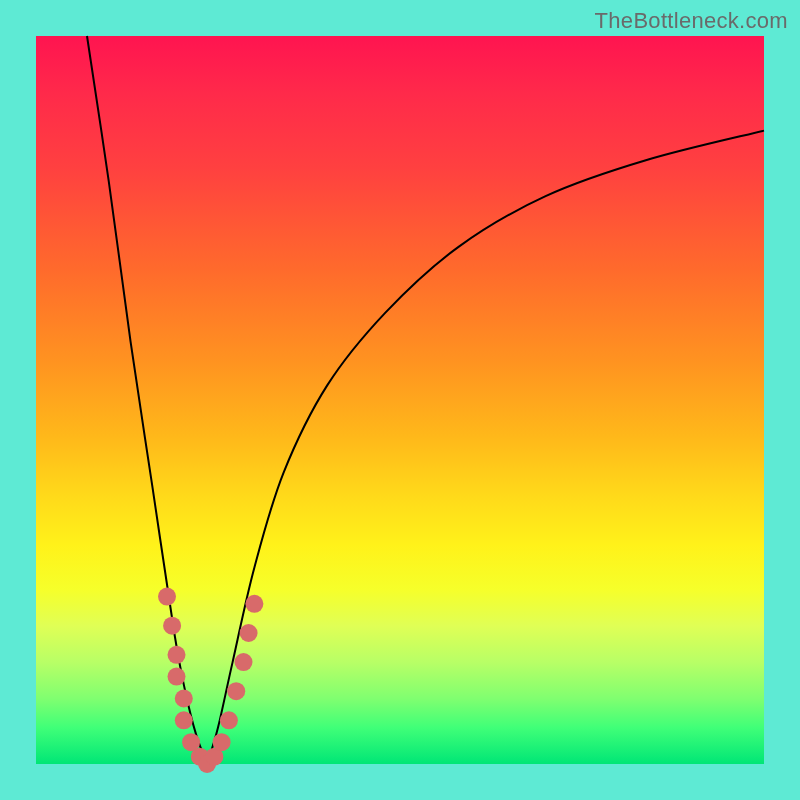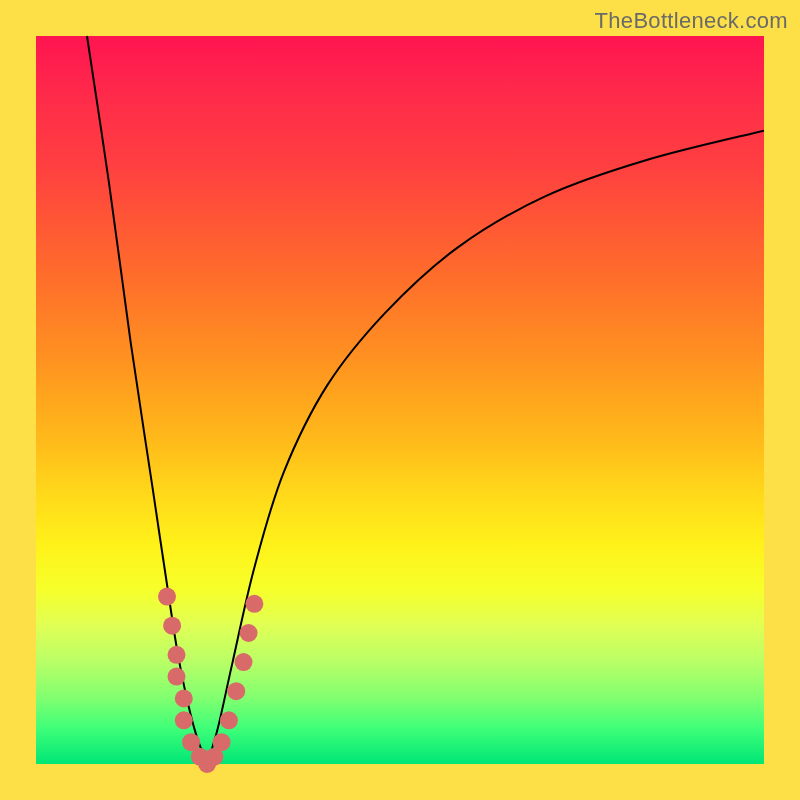--- a/index.html
+++ b/index.html
@@ -10,21 +10,21 @@
     overflow: hidden;
     background: #000;
     font-family: Arial, Helvetica, sans-serif;
   }
   .frame {
     position: absolute;
     top: 0;
     left: 0;
     width: 800px;
     height: 800px;
-    background: #fde047;
+    background: #5eead4;
   }
   .plot-area {
     position: absolute;
     top: 36px;
     left: 36px;
     width: 728px;
     height: 728px;
     
     background: linear-gradient(
       to bottom,

